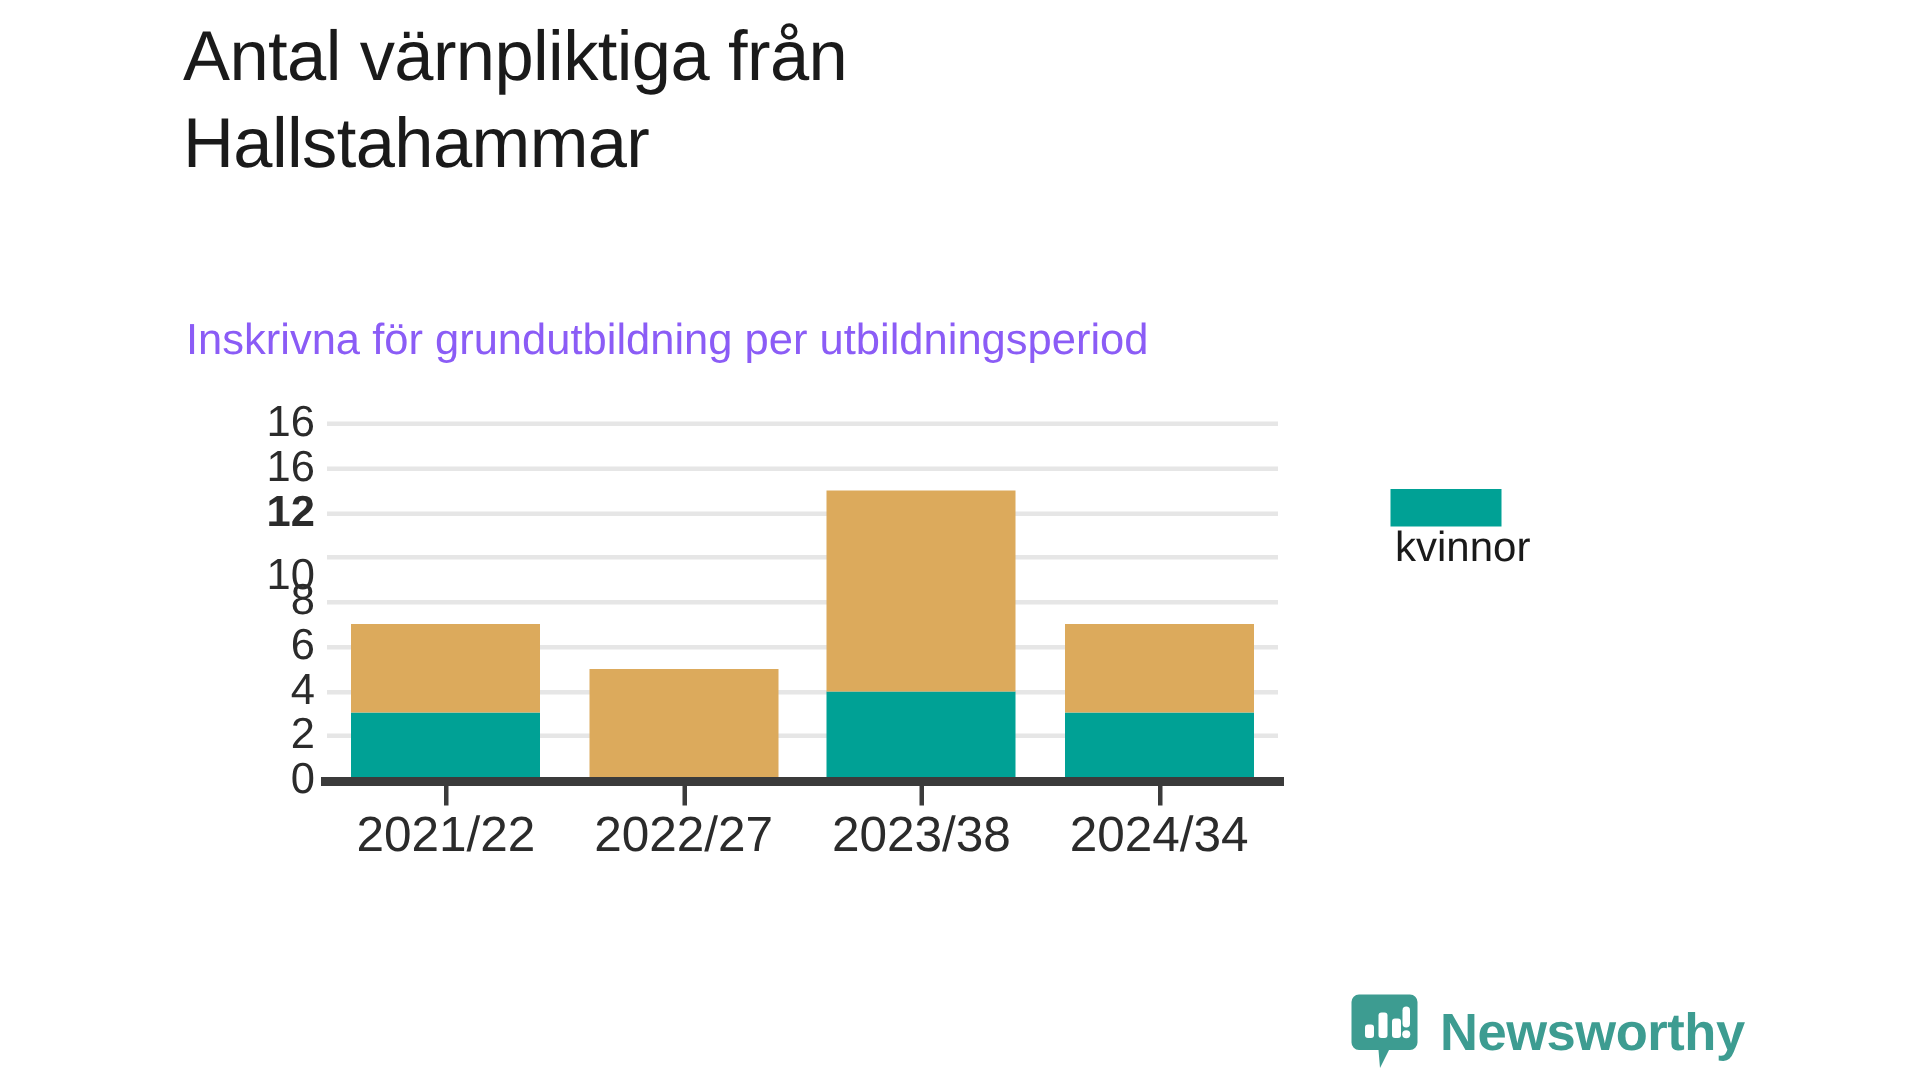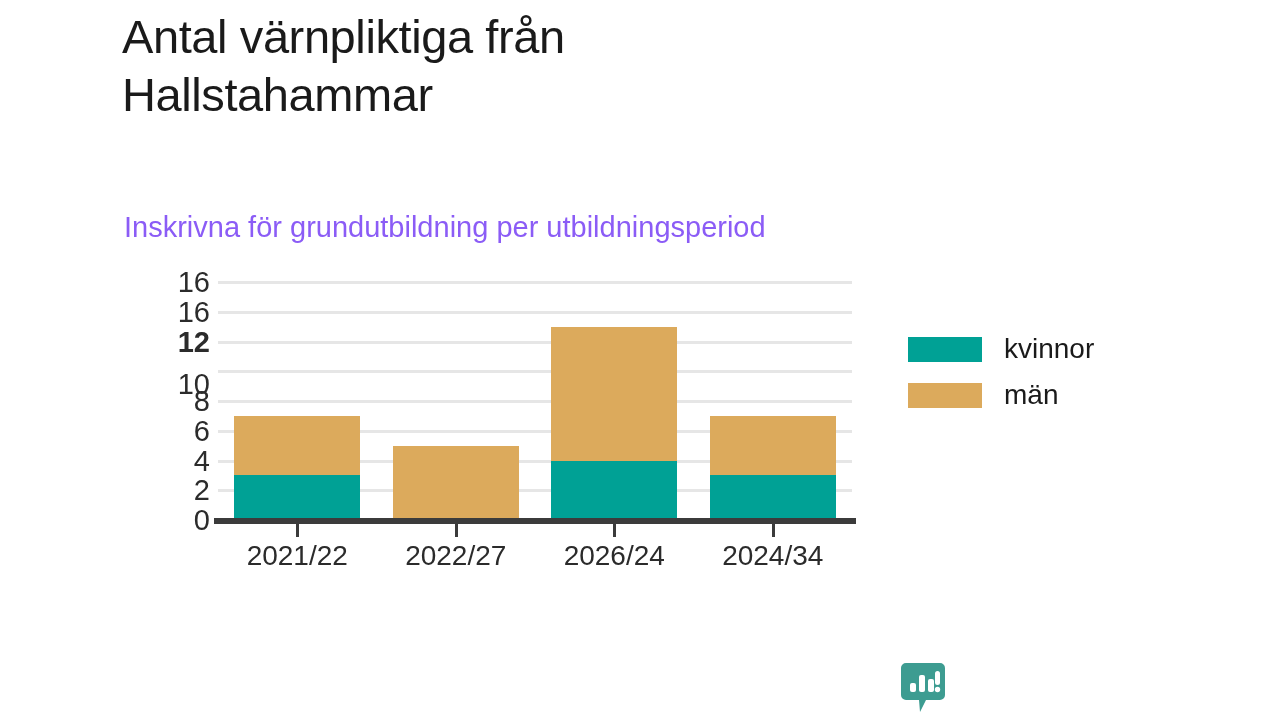--- a/index.html
+++ b/index.html
@@ -109,35 +109,36 @@
     top: 242px;
     width: 3px;
     height: 13px;
     background: #3b3b3b;
   }
   .x-tick-label {
     position: absolute;
     top: 258px;
     width: 180px;
     text-align: center;
-    font-size: 28px;
+    font-size: 33px;
     line-height: 32px;
     color: #2b2b2b;
   }
 
   
   #legend {
     position: absolute;
     left: 908px;
     top: 326px;
   }
   .legend-row {
     display: flex;
     align-items: center;
     height: 46px;
+    flex-direction: column;
   }
   .legend-swatch {
     width: 74px;
     height: 25px;
     flex: 0 0 auto;
   }
   .legend-label {
     margin-left: 22px;
     font-size: 28px;
     line-height: 28px;
@@ -212,39 +213,36 @@
         <div class="bar-seg" style="height: 59.5px; bottom: 44.625px; background: rgb(220, 170, 92);"></div>
       </div>
     </div>
   <div class="x-axis-line"></div>
   <div id="x-axis-ticks">
       <div class="x-tick" style="left: 168.25px;"></div>
       <div class="x-tick-label" style="left: 79.25px;">2021/22</div>
       <div class="x-tick" style="left: 326.75px;"></div>
       <div class="x-tick-label" style="left: 237.75px;">2022/27</div>
       <div class="x-tick" style="left: 485.25px;"></div>
-      <div class="x-tick-label" style="left: 396.25px;">2026/24</div>
+      <div class="x-tick-label" style="left: 396.25px;">2023/38</div>
       <div class="x-tick" style="left: 643.75px;"></div>
       <div class="x-tick-label" style="left: 554.75px;">2024/34</div>
     </div>
 </div>
 
 <div id="legend">
     <div class="legend-row">
       <div class="legend-swatch" style="background: rgb(0, 161, 149);"></div>
       <div class="legend-label">kvinnor</div>
-    </div>
-    <div class="legend-row">
-      <div class="legend-swatch" style="background: rgb(220, 170, 92);"></div>
-      <div class="legend-label">män</div>
     </div>
   </div>
 
 <div id="logo">
   <svg id="logo-mark" viewBox="0 0 46 52">
     <path d="M6 1 H40 A5 5 0 0 1 45 6 V33 A5 5 0 0 1 40 38 H26 L20 50 L19 38 H6 A5 5 0 0 1 1 33 V6 A5 5 0 0 1 6 1 Z" fill="#3d9c91"></path>
     <rect x="10" y="21" width="6" height="9" rx="2" fill="#ffffff"></rect>
     <rect x="19" y="13" width="6" height="17" rx="2" fill="#ffffff"></rect>
     <rect x="28" y="17" width="6" height="13" rx="2" fill="#ffffff"></rect>
     <rect x="35" y="9" width="5" height="14" rx="2.5" fill="#ffffff"></rect>
     <circle cx="37.5" cy="27.5" r="2.7" fill="#ffffff"></circle>
   </svg>
+  <div id="logo-text" style="color: rgb(61, 156, 145);">Newsworthy</div>
 </div>
 
 </body></html>

